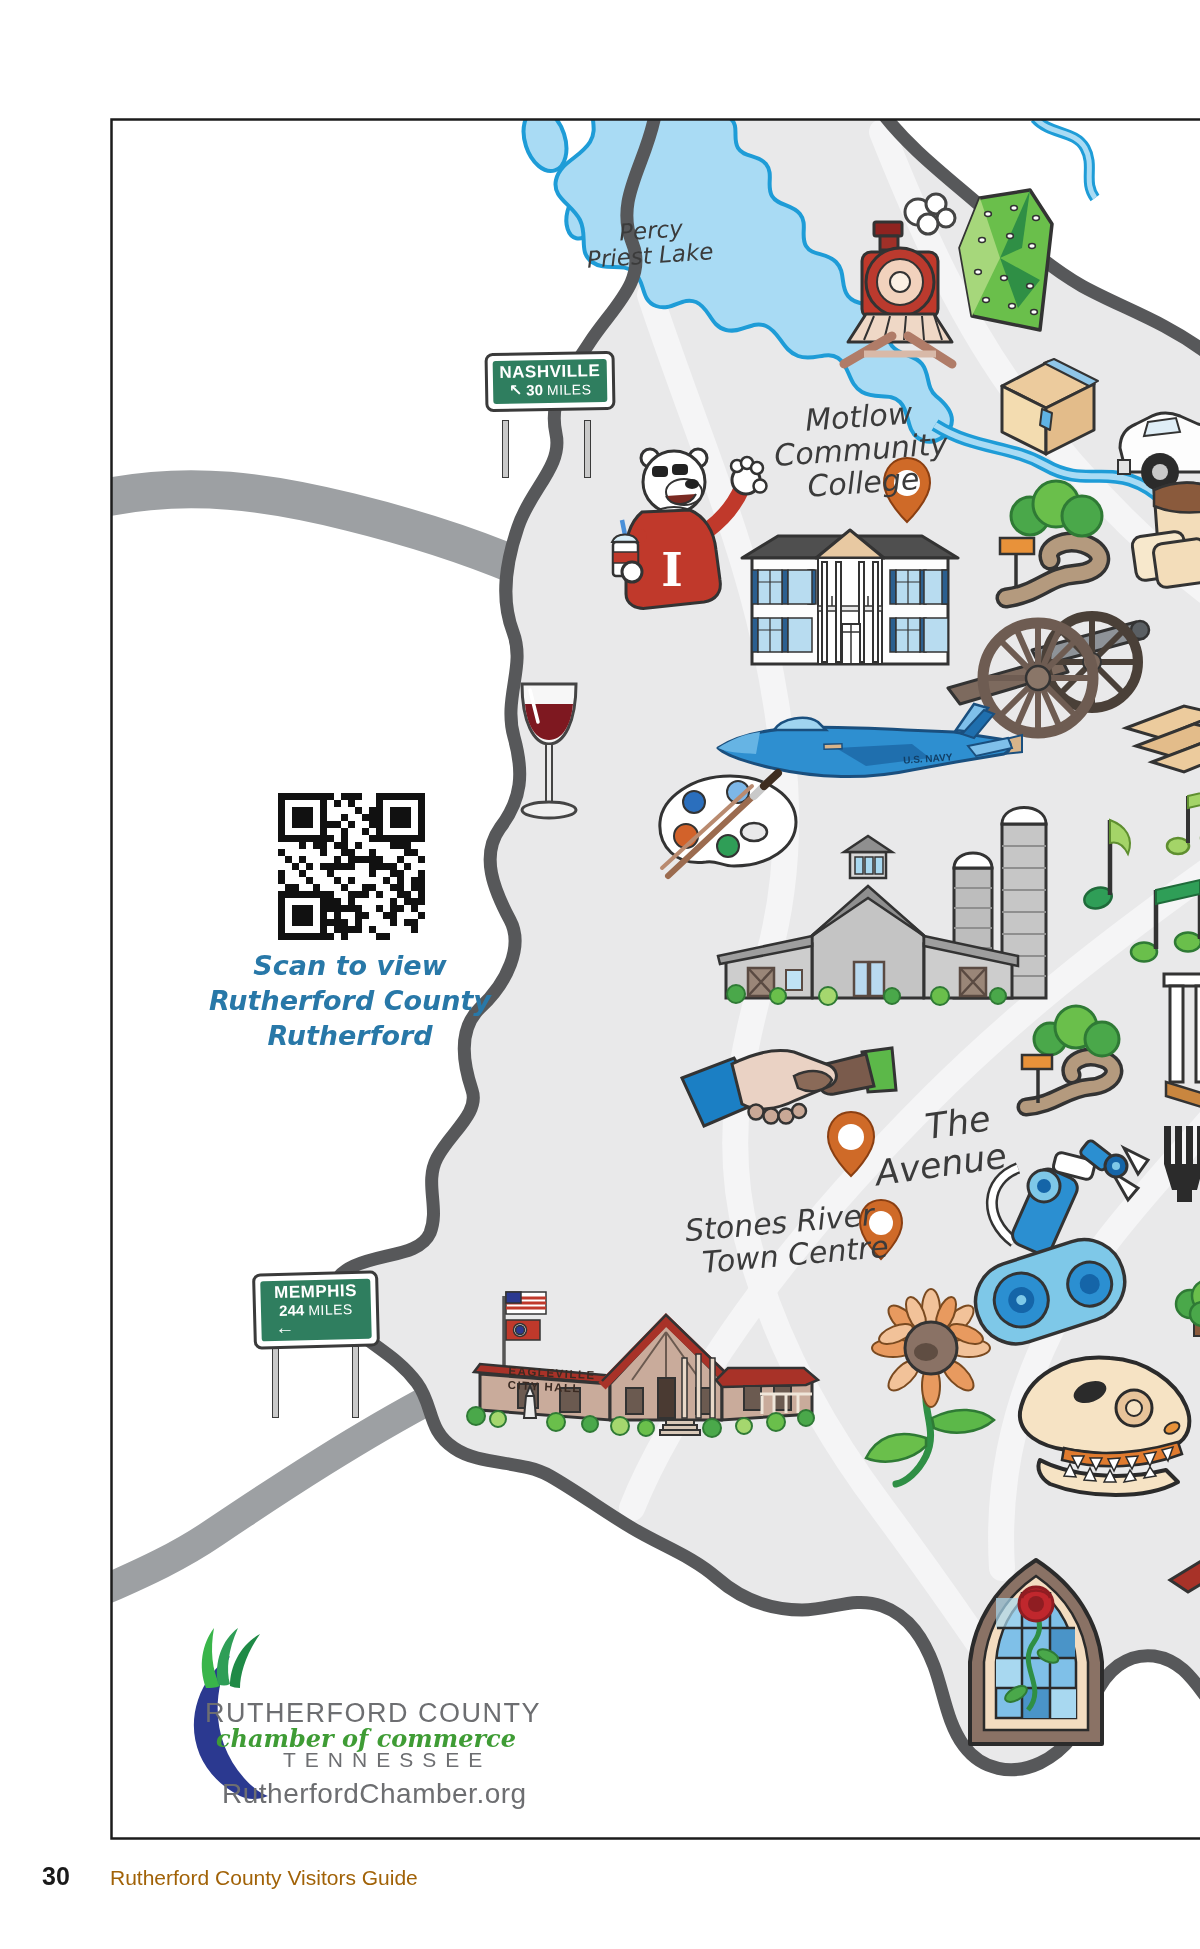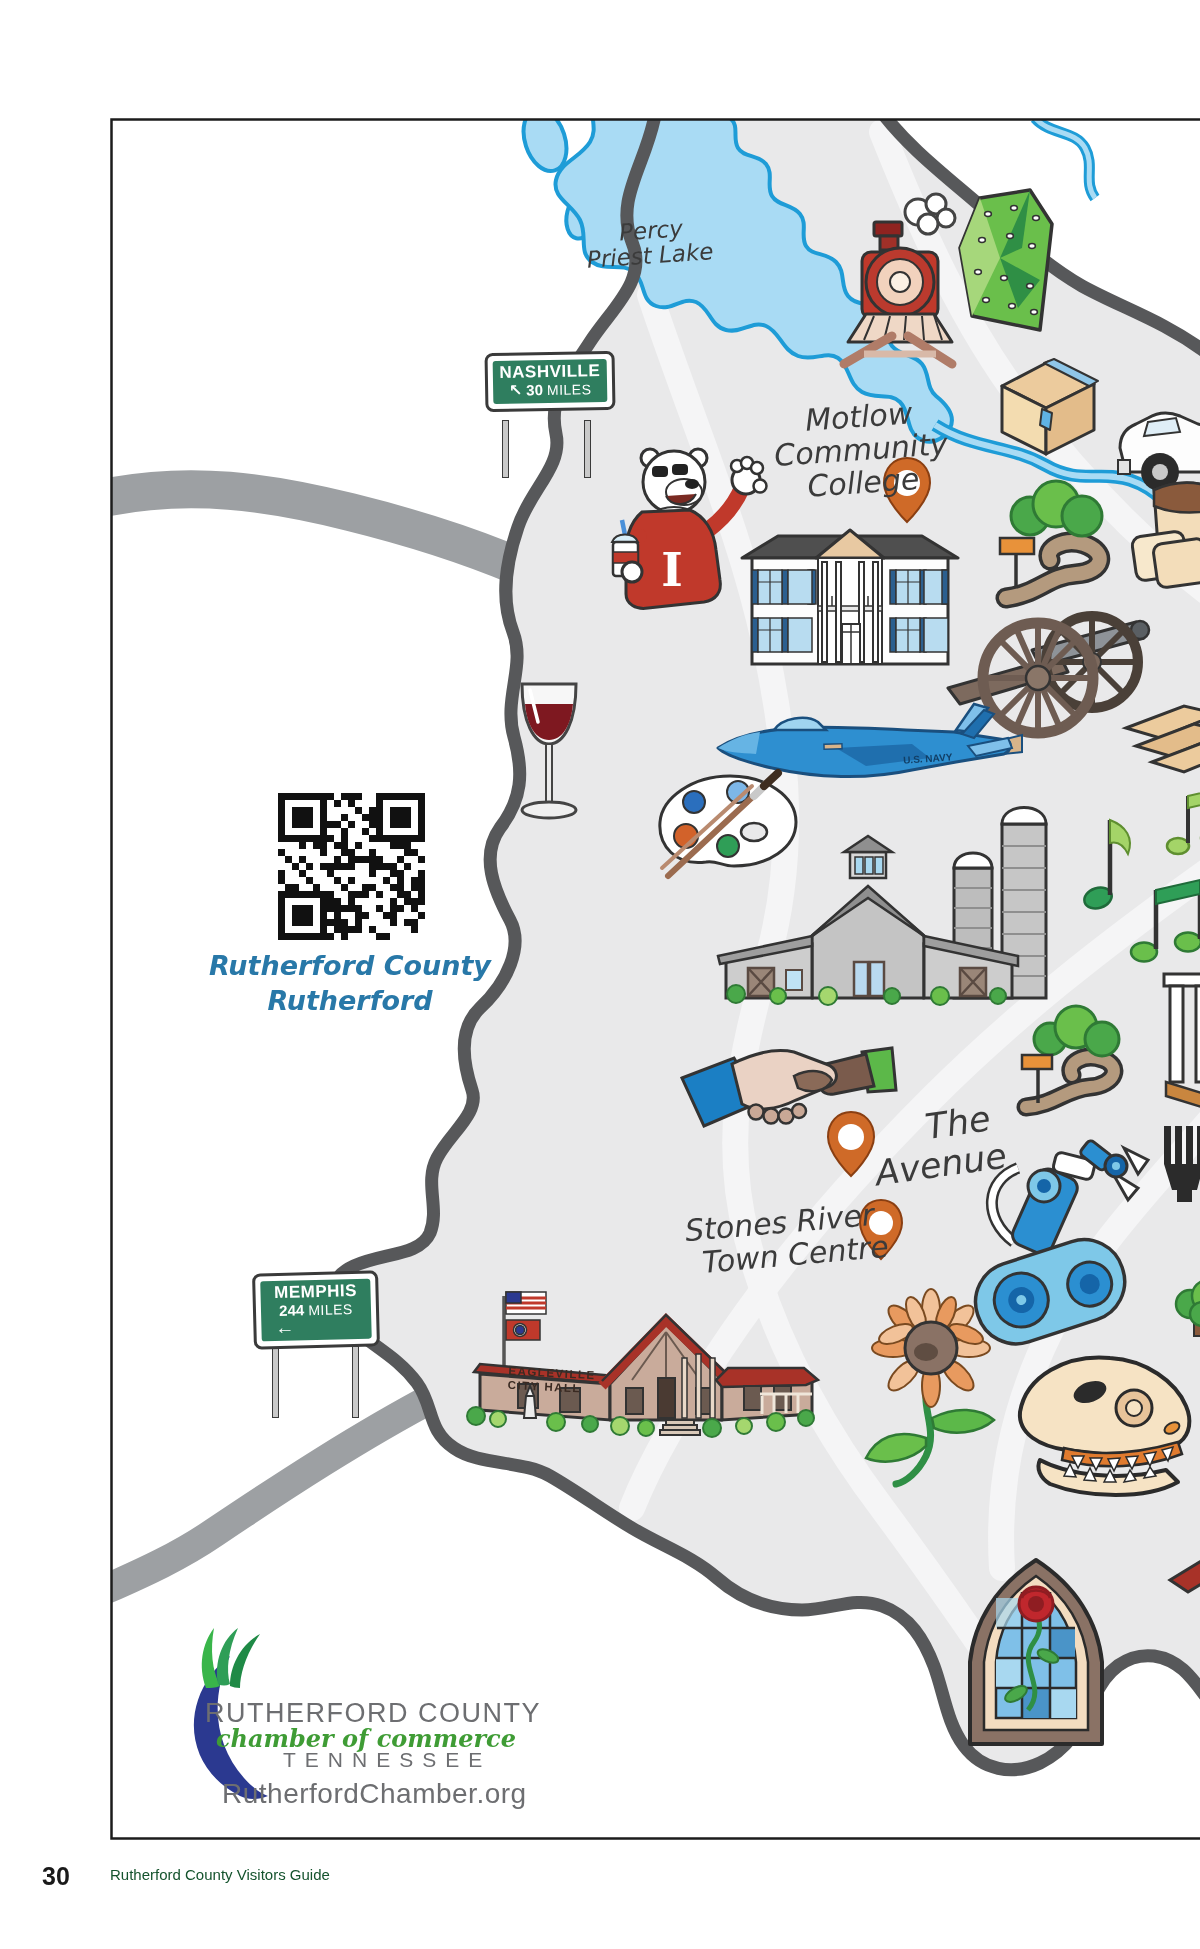--- a/index.html
+++ b/index.html
@@ -29,21 +29,21 @@
              color:#3a2a22;line-height:1.25;transform:rotate(3deg);}
   
   .qr{position:absolute;background:#fff;padding:0;}
   
   .logo-org{position:absolute;font-size:27px;color:#6d6e71;letter-spacing:1.5px;white-space:nowrap;}
   .logo-div{position:absolute;font-family:"DejaVu Serif",serif;font-style:italic;font-weight:bold;
             font-size:24px;color:#3f9c35;text-align:right;white-space:nowrap;margin-left:11px;}
   .logo-state{position:absolute;font-size:21px;color:#6d6e71;letter-spacing:9px;white-space:nowrap;}
   .logo-web{position:absolute;font-size:28px;color:#6d6e71;letter-spacing:.5px;white-space:nowrap;}
   .footer-num{position:absolute;font-size:25px;font-weight:bold;color:#1a1a1a;}
-  .footer-title{position:absolute;font-size:15px;color:#14532d;}
+  .footer-title{position:absolute;font-size:21px;color:#a16207;}
 </style>
 </head>
 <body>
 
 <div class="page">
 
 <svg class="abs" style="left:0;top:0" width="1200" height="1949" viewBox="0 0 1200 1949">
   <defs>
     <clipPath id="frameClip">
           <rect x="112" y="120" width="1100" height="1718"></rect>
@@ -827,20 +827,21 @@
         <rect x="28" y="140" width="7" height="7" fill="#111"></rect>
         <rect x="35" y="140" width="7" height="7" fill="#111"></rect>
         <rect x="42" y="140" width="7" height="7" fill="#111"></rect>
         <rect x="49" y="140" width="7" height="7" fill="#111"></rect>
         <rect x="63" y="140" width="7" height="7" fill="#111"></rect>
         <rect x="98" y="140" width="7" height="7" fill="#111"></rect>
         <rect x="105" y="140" width="7" height="7" fill="#111"></rect>
       </svg>
     </div>
 <div class="caption" style="left:208px;top:948px;width:284px;">
+  <div>Scan to view</div>
   <div>Rutherford County</div>
   <div>Rutherford</div>
 </div>
 
 <div class="post" style="left:502px;top:420px;height:58px;"></div>
 <div class="post" style="left:584px;top:420px;height:58px;"></div>
 <div class="sign" style="left:485px;top:352px;width:130px;transform:rotate(-1deg);">
   <div class="sign-inner">
     <div class="sign-city">NASHVILLE</div>
     <div class="sign-row">

